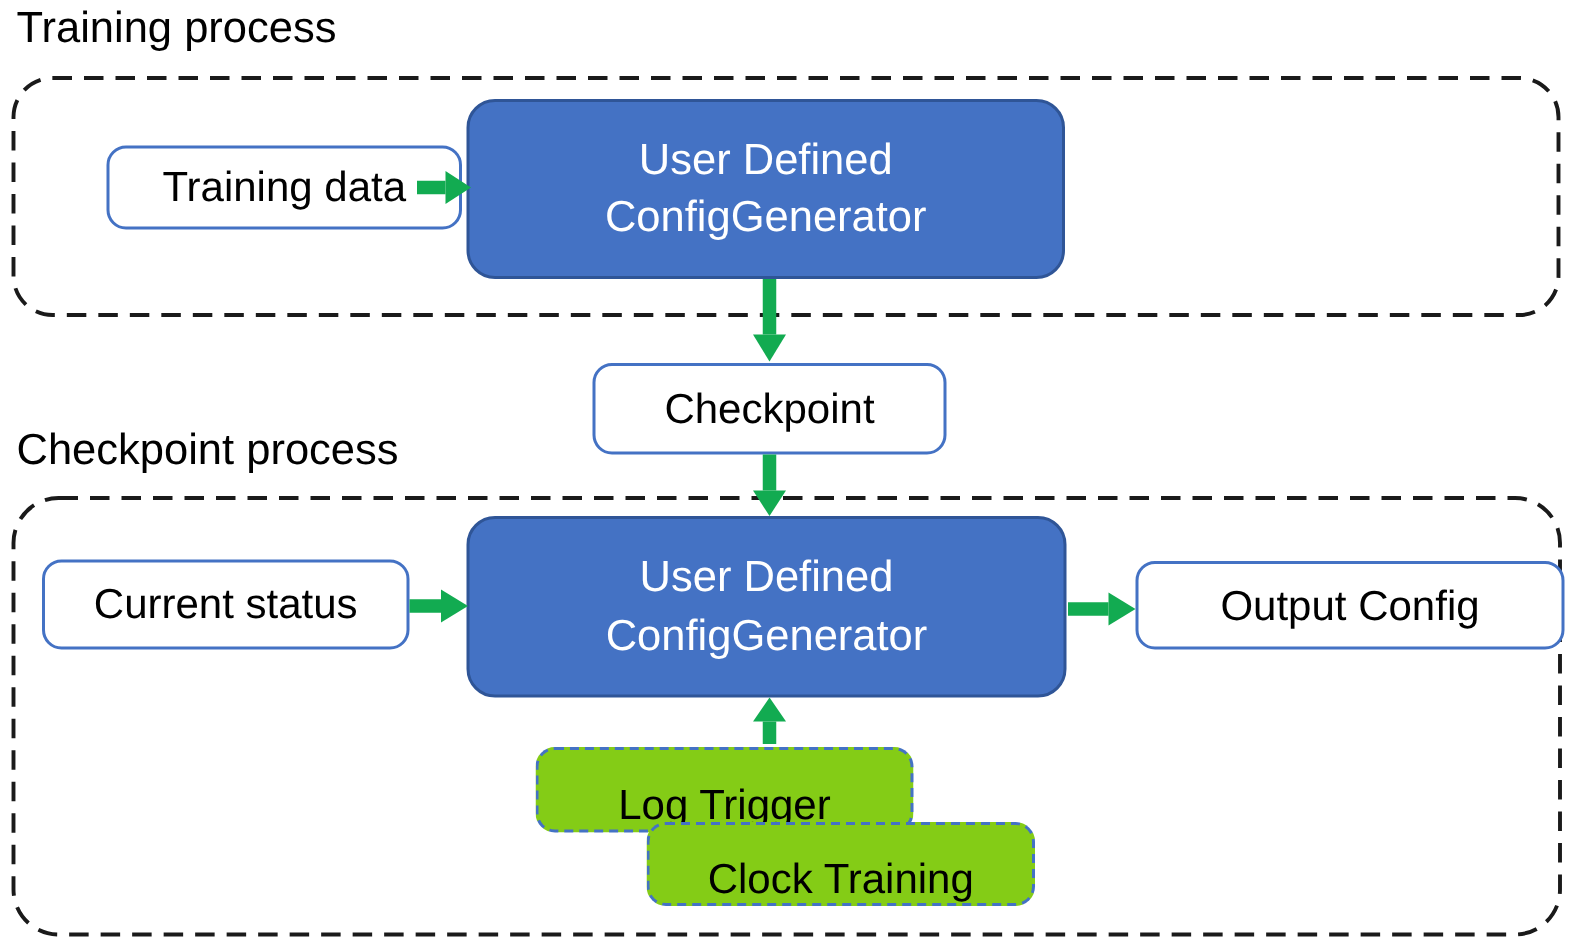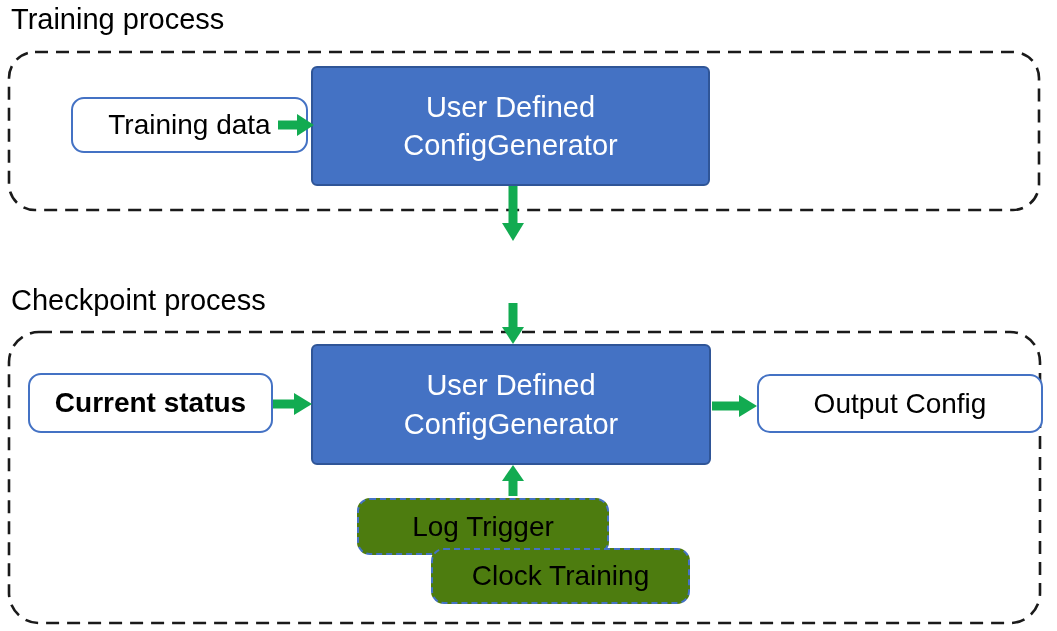--- a/index.html
+++ b/index.html
@@ -43,30 +43,31 @@
     background: #ffffff;
     border: 2.5px solid var(--box-border-blue, #4472C4);
     border-radius: 13px;
     z-index: 2;
     white-space: nowrap;
   }
   .node.gen {
     flex-direction: column;
     background: var(--node-fill-blue, #4472C4);
     border: 2px solid var(--node-border-dark-blue, #2F5597);
-    border-radius: 6px;
+    border-radius: 19px;
     color: var(--text-light, #fff);
     line-height: 1.32;
     font-size: 29px;
     text-align: center;
   }
   .node.trigger {
     border: 2px dashed var(--box-border-blue, #4472C4);
     border-radius: 13px;
-    background: #4d7c0f;
+    background: #84cc16;
+    align-items: flex-end;
   }
   .node.trigger.clock { z-index: 3; }
   .arrow-shaft {
     stroke: var(--arrow-green, #12AB51);
     stroke-width: 9;
     fill: none;
   }
   .arrow-head { fill: var(--arrow-green, #12AB51); }
 </style>
 </head>
@@ -84,22 +85,25 @@
 
   <div class="node" style="left:41px; top:97px; width:237px; height:56px;margin-left:30px;">
     <span>Training data</span>
   </div>
 
   <div class="node gen" style="left:311px; top:66px; width:399px; height:120px;">
     <span>User Defined</span>
     <span>ConfigGenerator</span>
   </div>
 
+  <div class="node" style="left:395px; top:242px; width:236px; height:61px;">
+    <span>Checkpoint</span>
+  </div>
 
-  <div class="node" style="left:28px; top:373px; width:245px; height:60px;font-weight:bold;">
+  <div class="node" style="left:28px; top:373px; width:245px; height:60px;">
     <span>Current status</span>
   </div>
 
   <div class="node gen" style="left:311px; top:344px; width:400px; height:121px;">
     <span>User Defined</span>
     <span>ConfigGenerator</span>
   </div>
 
   <div class="node" style="left:757px; top:374px; width:286px; height:59px;">
     <span>Output Config</span>

